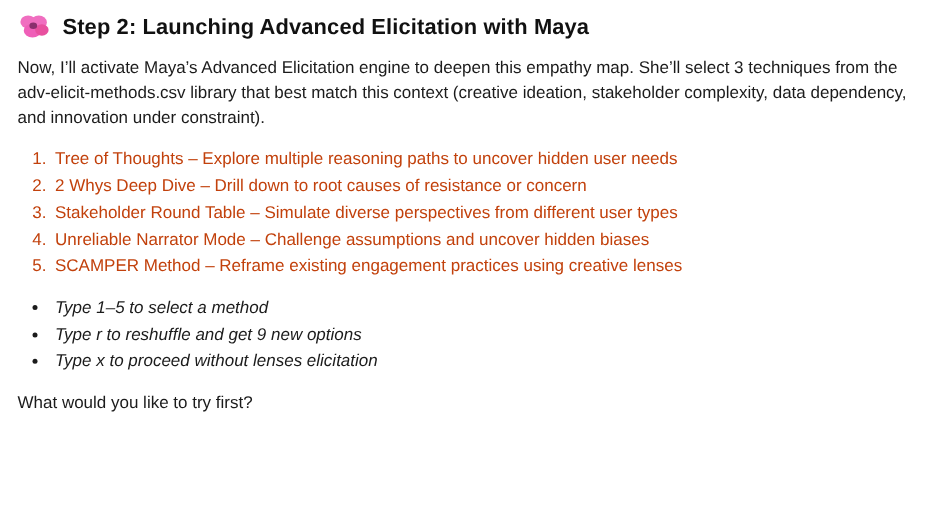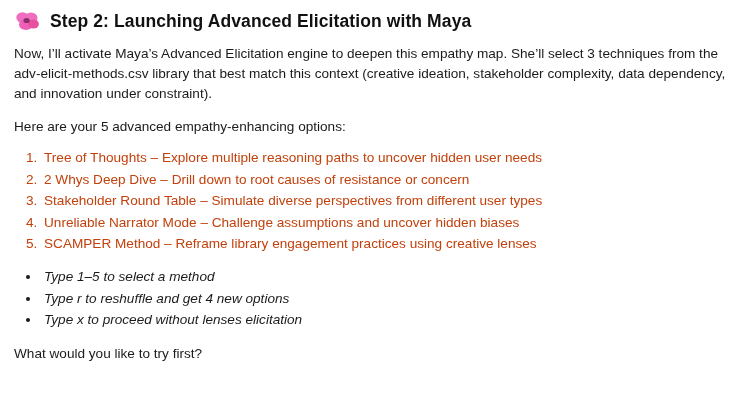--- a/index.html
+++ b/index.html
@@ -90,32 +90,31 @@
           <ellipse cx="19.5" cy="14" rx="5.4" ry="4.6" fill="#e8509f"></ellipse>
           <ellipse cx="12.6" cy="10.5" rx="3.1" ry="2.6" fill="#8a2f6d"></ellipse>
         </g>
       </svg>
     </span>
     <span class="heading-title">Step 2: Launching Advanced Elicitation with Maya</span>
   </div>
 
   <p class="para">Now, I’ll activate Maya’s Advanced Elicitation engine to deepen this empathy map. She’ll select 3 techniques from the adv-elicit-methods.csv library that best match this context (creative ideation, stakeholder complexity, data dependency, and innovation under constraint).</p>
 
-  <p class="para tight">Here are your 5 advanced empathy-enhancing options:</p>
 
   <ol class="numbered">
     <li>Tree of Thoughts – Explore multiple reasoning paths to uncover hidden user needs</li>
     <li>2 Whys Deep Dive – Drill down to root causes of resistance or concern</li>
     <li>Stakeholder Round Table – Simulate diverse perspectives from different user types</li>
     <li>Unreliable Narrator Mode – Challenge assumptions and uncover hidden biases</li>
-    <li>SCAMPER Method – Reframe library engagement practices using creative lenses</li>
+    <li>SCAMPER Method – Reframe existing engagement practices using creative lenses</li>
   </ol>
 
 
   <ul class="bulleted">
     <li>Type 1–5 to select a method</li>
-    <li>Type r to reshuffle and get 4 new options</li>
+    <li>Type r to reshuffle and get 9 new options</li>
     <li>Type x to proceed without lenses elicitation</li>
   </ul>
 
   <p class="para">What would you like to try first?</p>
 
 </div>
 
 </body></html>

